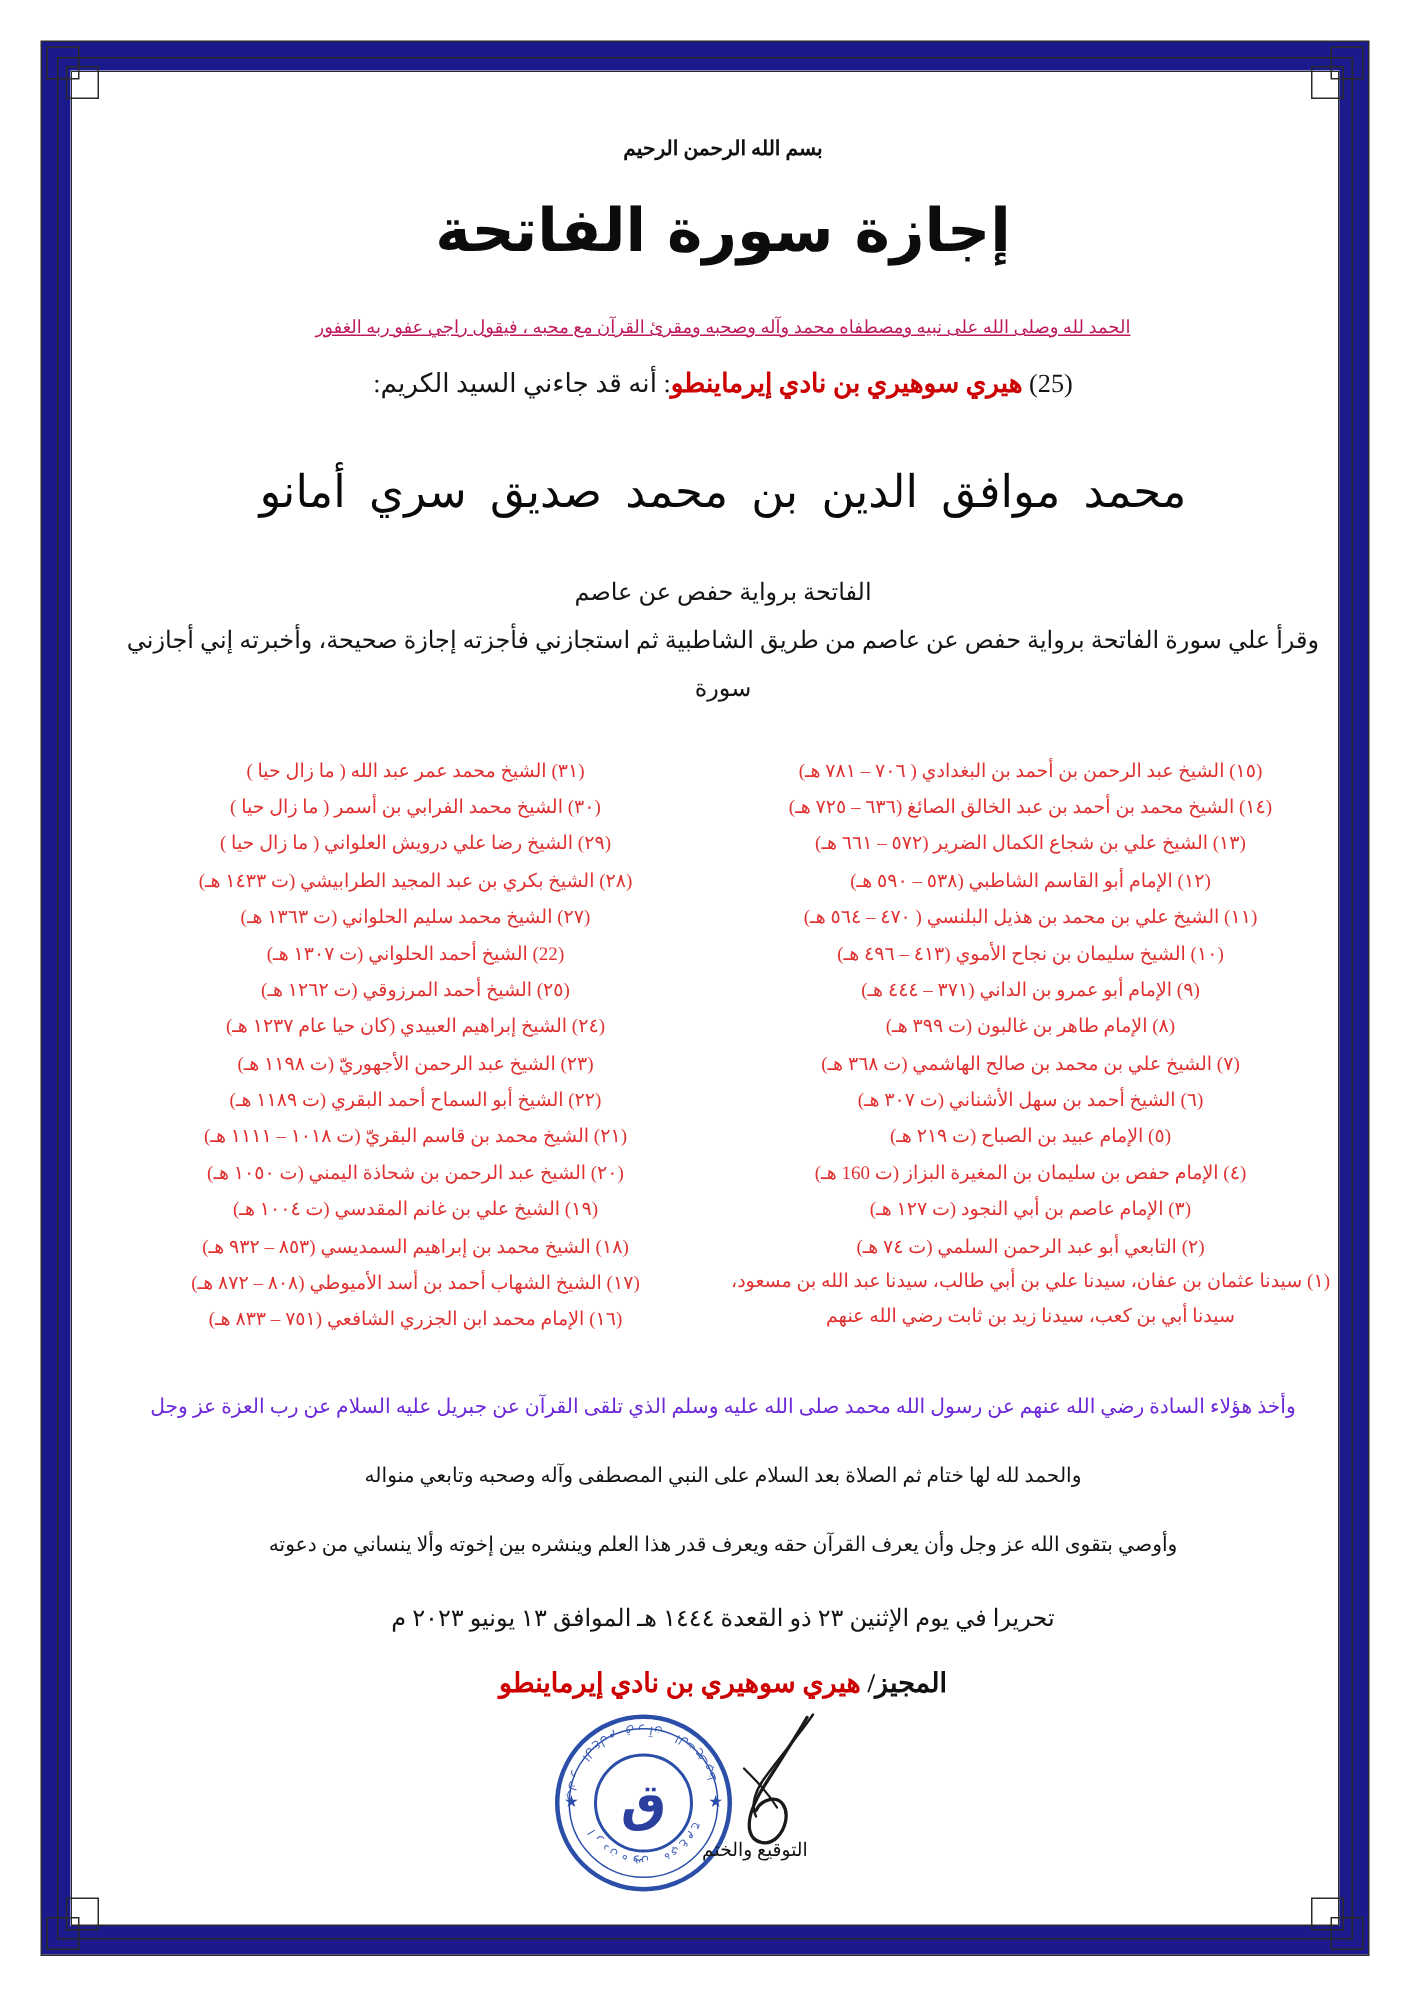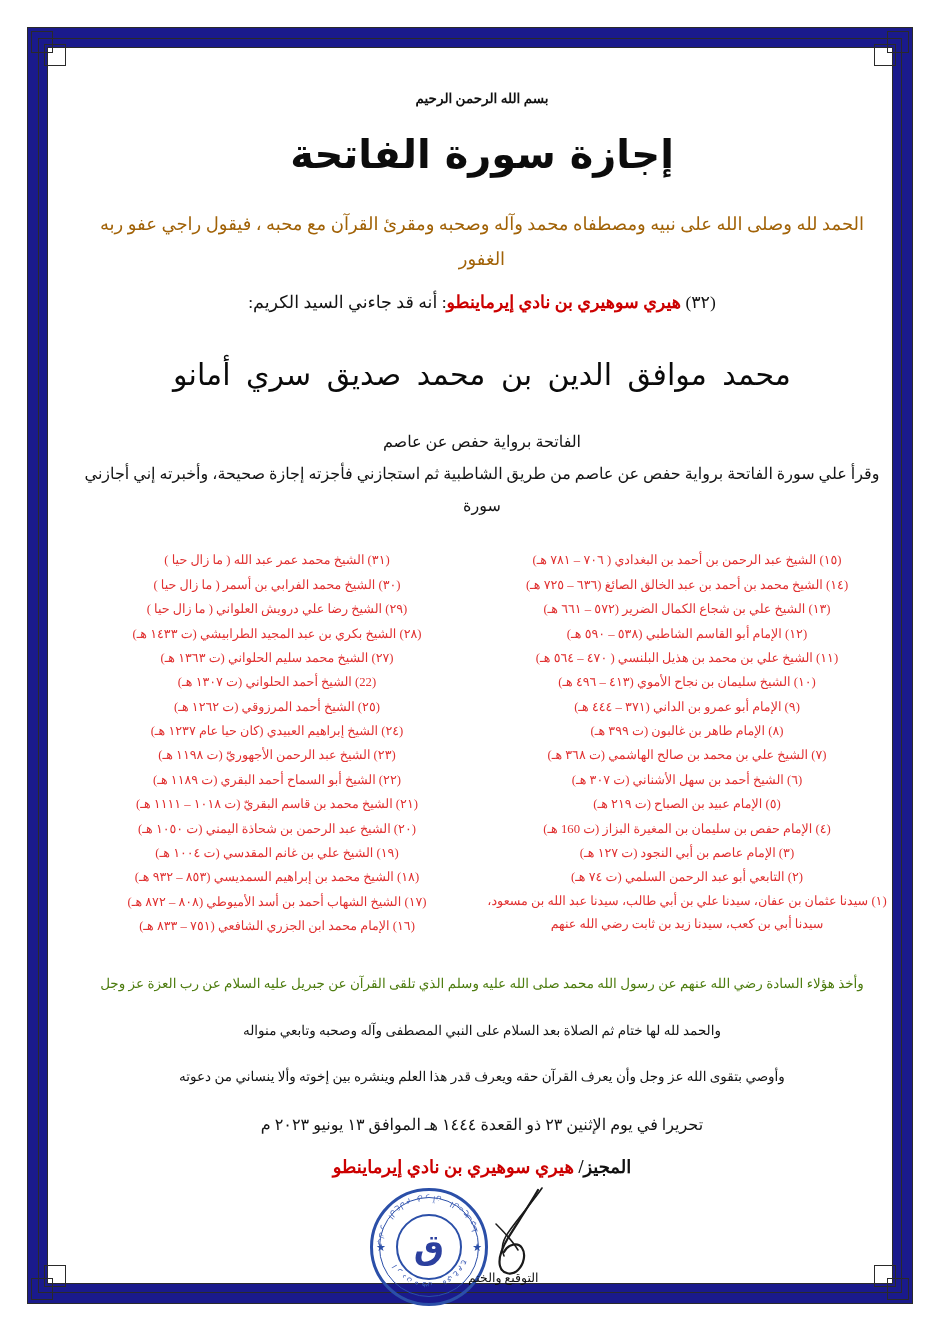--- a/index.html
+++ b/index.html
@@ -72,25 +72,26 @@
   .doc-title {
     font-family: "DejaVu Sans", "Liberation Sans", sans-serif;
     font-size: 40px;
     font-weight: bold;
     color: #0c0c0c;
     margin-top: 24px;
     letter-spacing: 2px;
   }
 
   .intro-para {
-    font-size: 18px;
-    color: #a16207;
+    font-size: 12px;
+    color: #be185d;
     line-height: 1.95;
     margin-top: 30px;
     padding: 0 12px;
+    text-decoration: underline;
   }
   .intro-line2 {
     font-size: 17.5px;
     color: #141414;
     margin-top: 9px;
     line-height: 1.9;
   }
   .red-name-inline {
     color: #cc0000;
     font-weight: bold;
@@ -133,21 +134,21 @@
     font-size: 12.7px;
     color: #e03030;
     line-height: 1.92;
     white-space: normal;
   }
   .isnad-item.two-line { line-height: 1.85; }
 
   
   .closing-red {
     font-size: 13.5px;
-    color: #4d7c0f;
+    color: #6d28d9;
     font-weight: normal;
     margin-top: 34px;
     line-height: 1.8;
     padding: 0 6px;
   }
   .closing-black {
     font-size: 13.5px;
     color: #141414;
     margin-top: 22px;
     line-height: 1.8;
@@ -272,21 +273,21 @@
 
 <div id="document-body">
 
   <div class="basmala">بسم الله الرحمن الرحيم</div>
 
   <div class="doc-title">إجازة سورة الفاتحة</div>
 
   <div class="intro-para">الحمد لله وصلى الله على نبيه ومصطفاه محمد وآله وصحبه ومقرئ القرآن مع محبه ، فيقول راجي عفو ربه الغفور</div>
 
   <div class="intro-line2">
-    <span>(٣٢)</span>
+    <span>(25)</span>
     <span class="red-name-inline">هيري سوهيري بن نادي إيرماينطو</span><span>: أنه قد جاءني السيد الكريم:</span>
   </div>
 
   <div class="recipient-name">محمد موافق الدين بن محمد صديق سري أمانو</div>
 
   <div class="ijaza-para">
     <div>الفاتحة برواية حفص عن عاصم</div>
     <div>وقرأ علي سورة الفاتحة برواية حفص عن عاصم من طريق الشاطبية ثم استجازني فأجزته إجازة صحيحة، وأخبرته إني أجازني سورة</div>
   </div>
 

